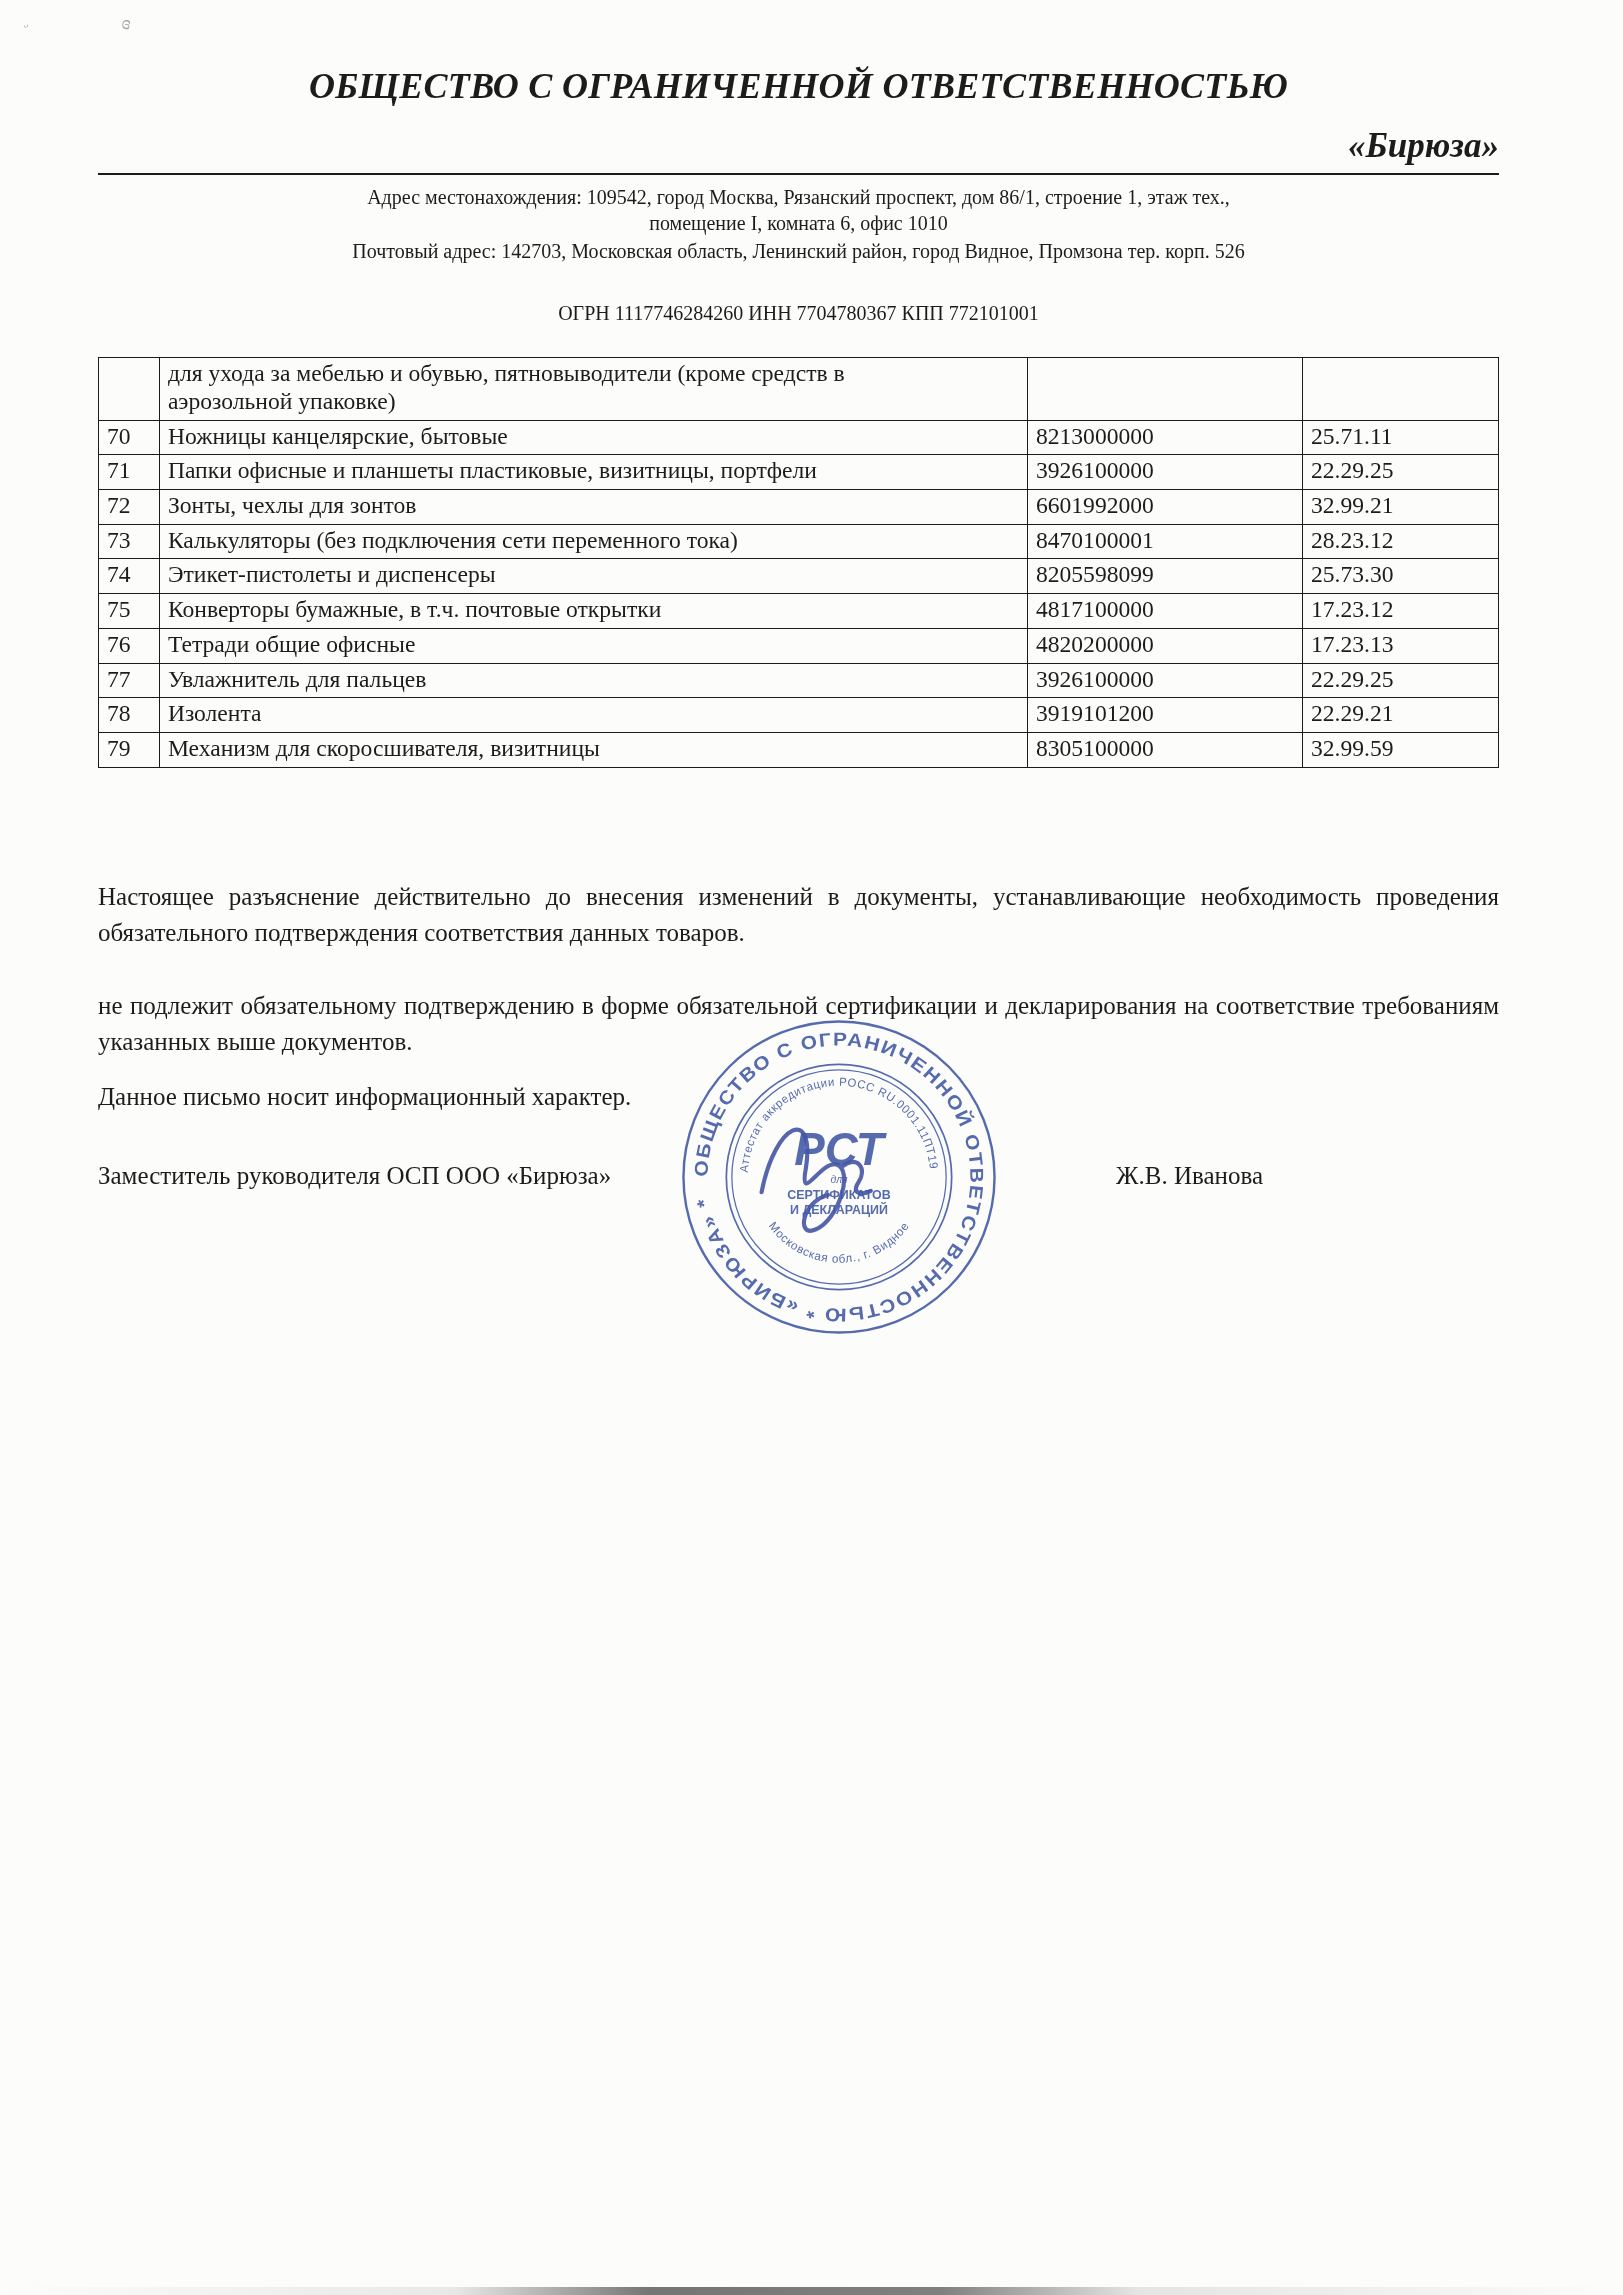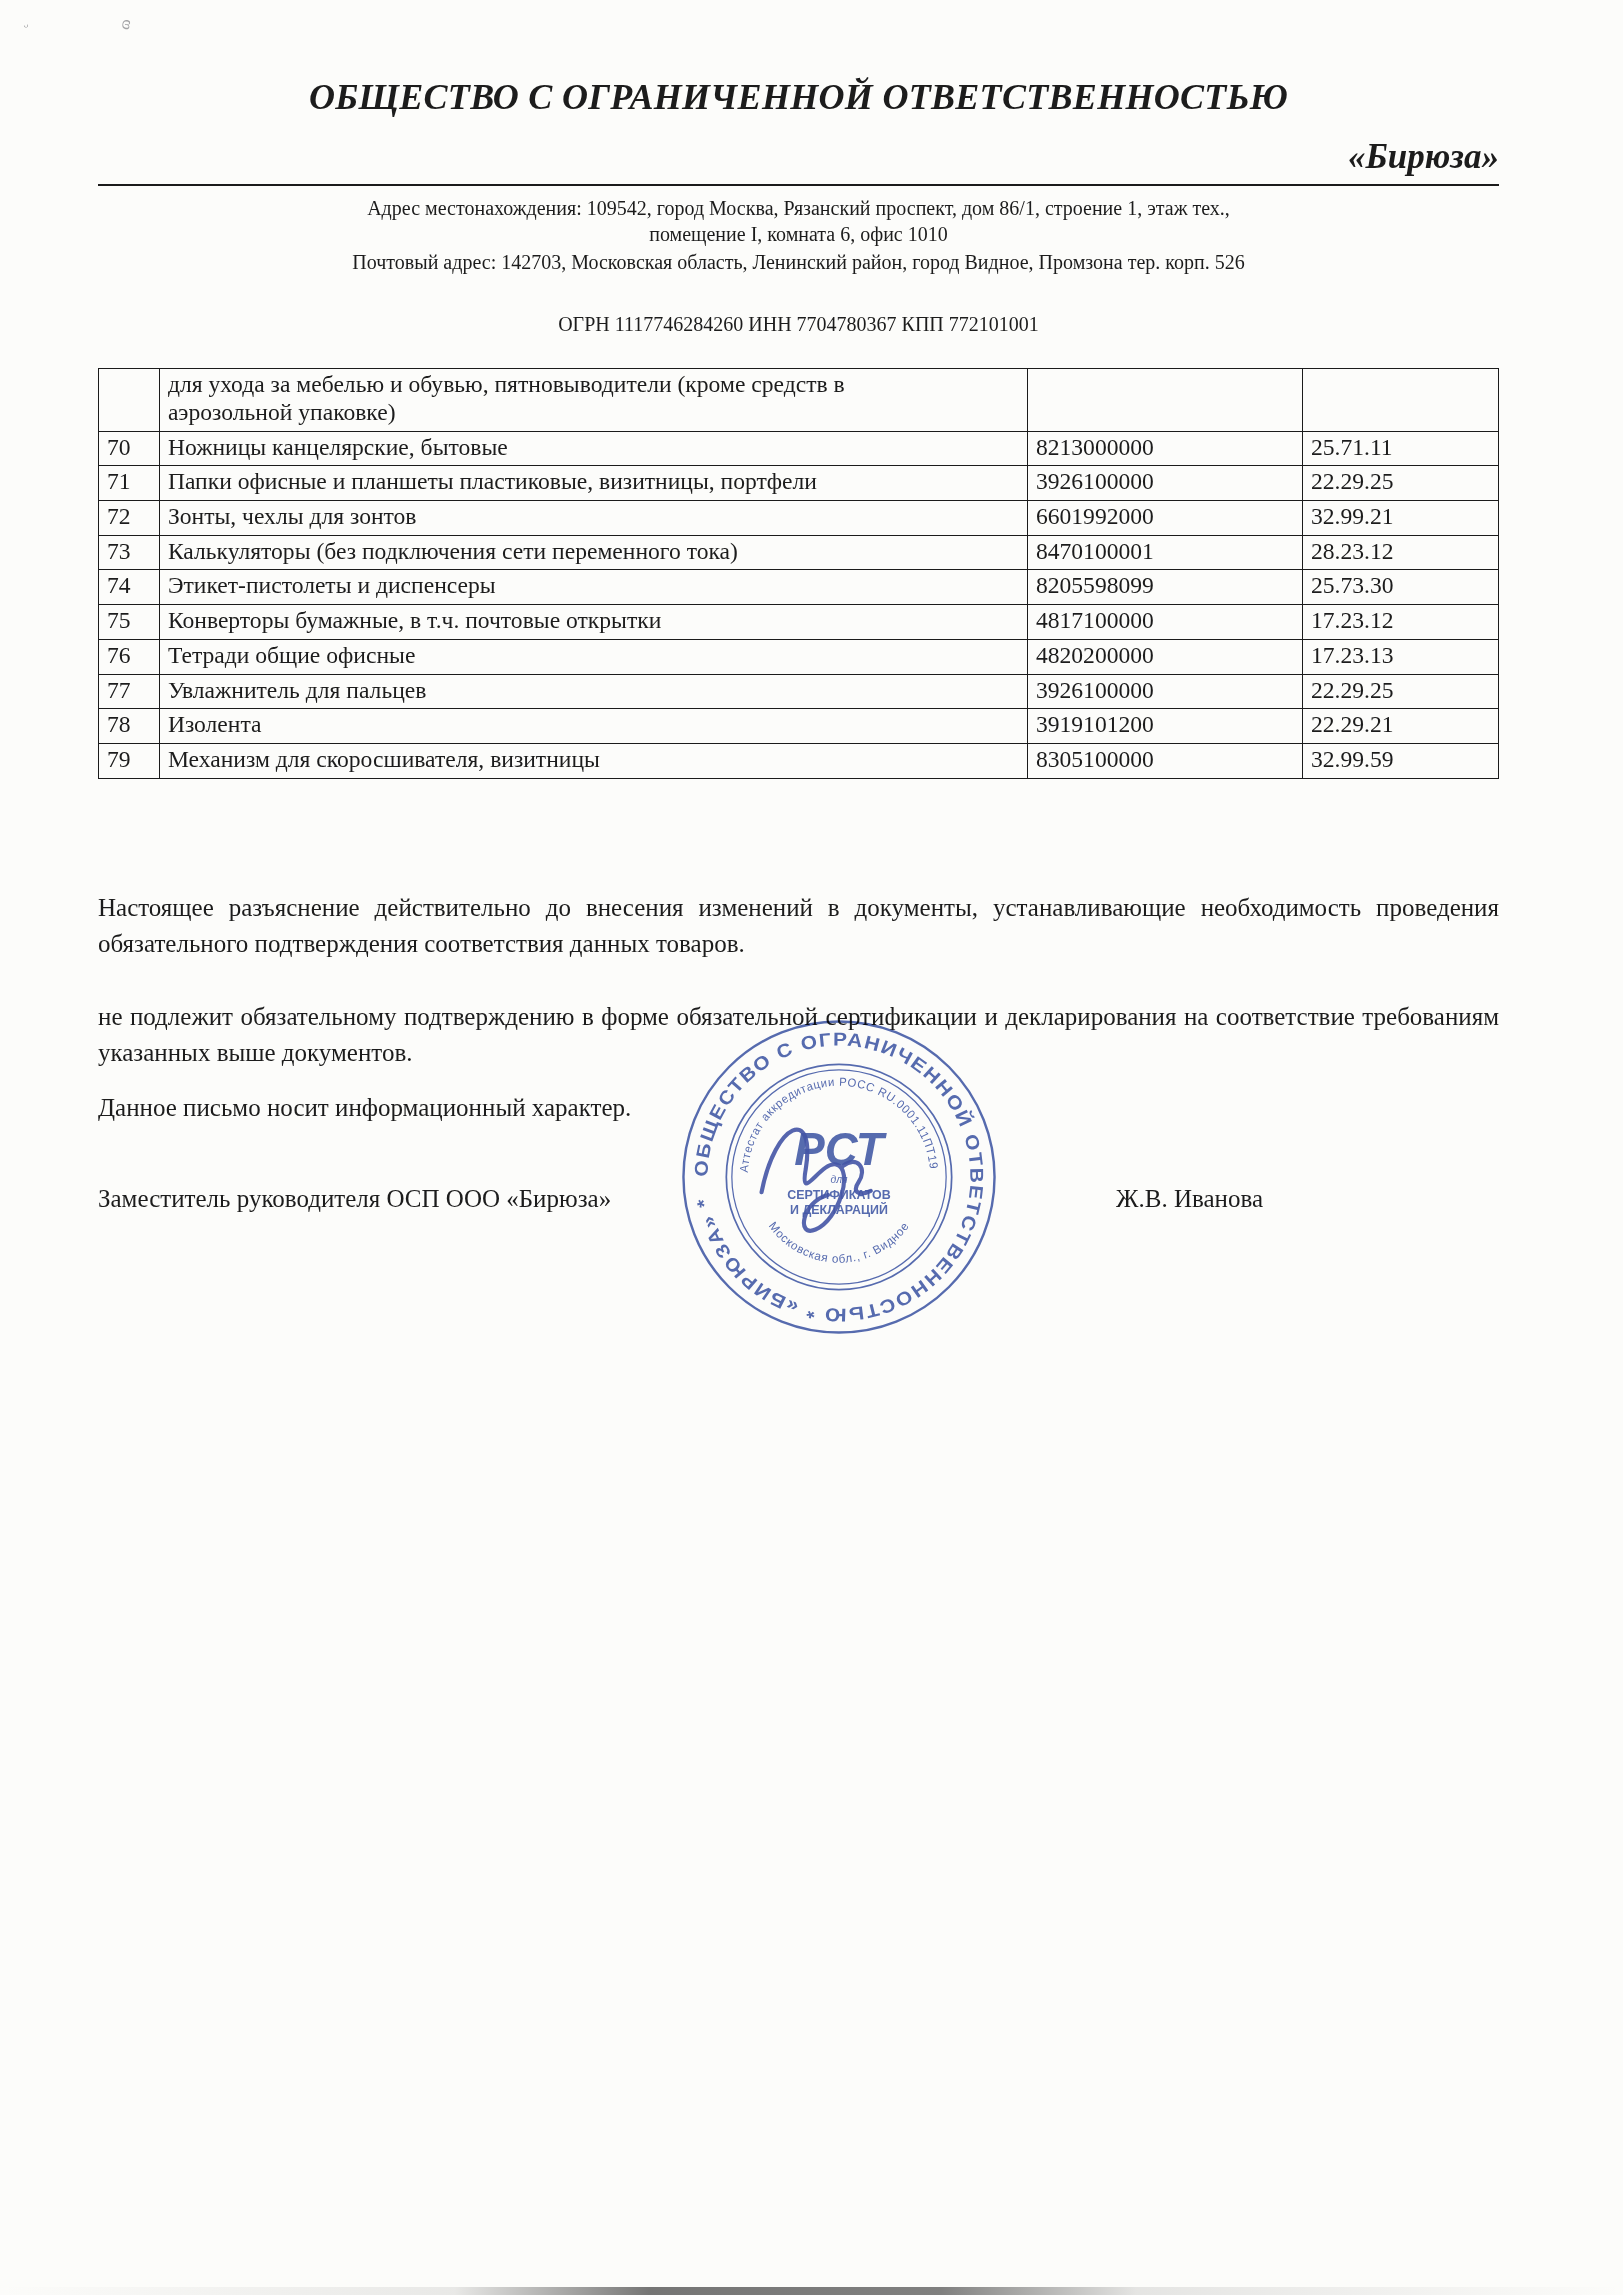--- a/index.html
+++ b/index.html
@@ -11,21 +11,21 @@
     font-family:"Liberation Serif", serif;
     color:#1c1c1c;
     box-sizing:border-box;
     padding:65px 124px 0 98px;
     overflow:hidden;
   }
 
   
   .company-name {
     font-size:36px; font-weight:bold; font-style:italic;
-    text-align:center; margin:11px; letter-spacing:0.3px;
+    text-align:center; margin:0; letter-spacing:0.3px;
   }
   .company-short {
     font-size:35px; font-weight:bold; font-style:italic;
     text-align:right; margin:19px 0 0 0;
   }
   .header-rule {
     border:none; border-top:2.6px solid #1b1b1b;
     margin:6.5px 0 10.5px 0;
   }
   .addr {
@@ -50,21 +50,21 @@
   td.cell-okpd { padding-left:9.2px; }
 
   
   .paragraphs { margin-top:111px; font-size:25px; }
   .paragraphs p { text-align:justify; line-height:1.45; margin:0; }
   .paragraphs p + p { margin-top:37px; }
   .paragraphs p.last { margin-top:18px; text-align:left; }
 
   
   .signature-row {
-    margin-top:59px;
+    margin-top:47px;
     display:flex; justify-content:space-between; align-items:baseline;
     font-size:25px;
     padding-right:236px;
   }
 
   
   .stamp {
     position:absolute; left:680px; top:1018px;
     width:318px; height:318px;
     opacity:0.88; pointer-events:none;

